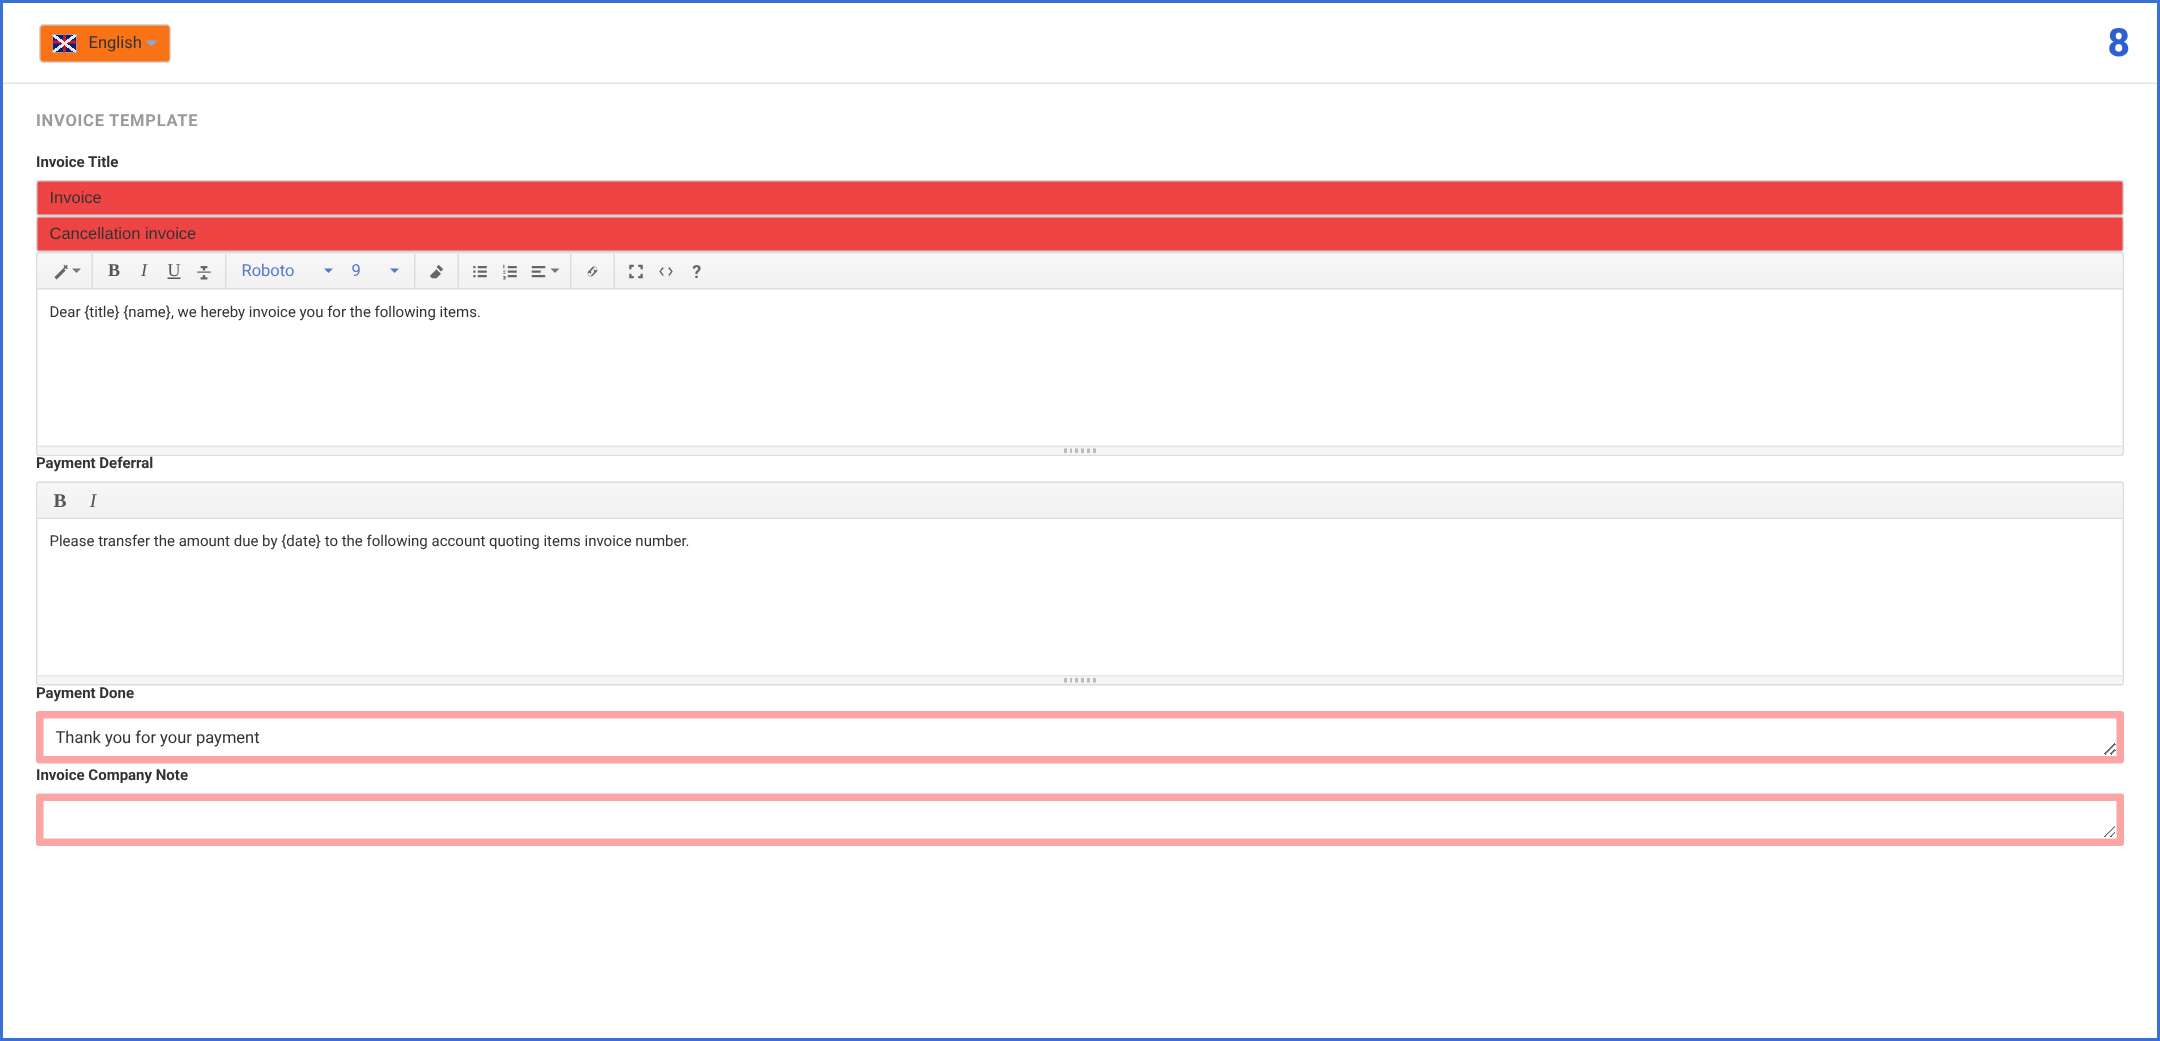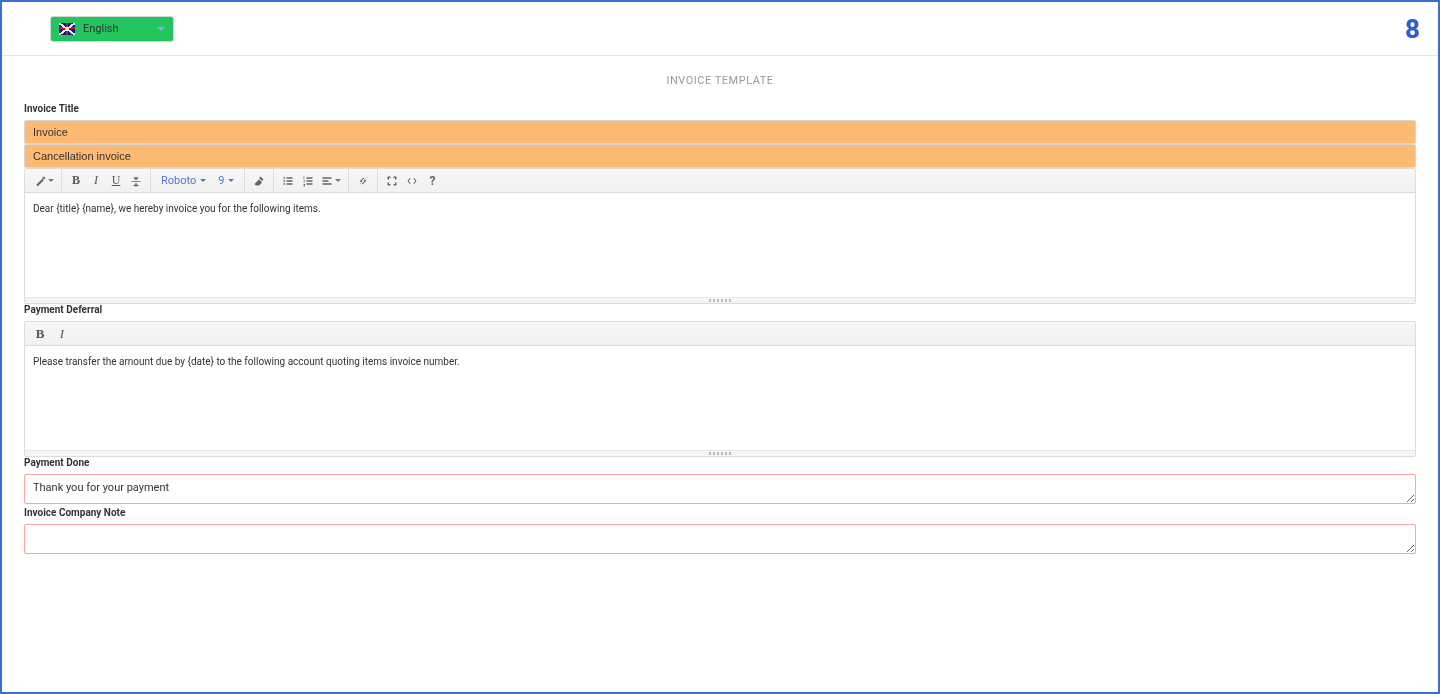--- a/index.html
+++ b/index.html
@@ -24,24 +24,23 @@
     justify-content: space-between;
     padding: 0 18px 0 24px;
   }
   .lang-select {
     display: flex;
     align-items: center;
     border: 1px solid #d6d6d6;
     border-radius: 3px;
     height: 26px;
     padding: 0 8px;
-    width: 124px;
+    width: 88px;
     cursor: pointer;
-    background: #22c55e;
-    margin-left: 24px;
+    background: #f97316;
   }
   .flag {
     width: 16px; height: 12px;
     position: relative;
     margin-right: 8px;
     background: #fff;
     overflow: hidden;
   }
   .flag::before {
     content:"";
@@ -74,44 +73,43 @@
   }
   .content {
     padding: 18px 22px 22px 22px;
   }
   .section-title {
     font-size: 11px;
     letter-spacing: .5px;
     color: #9a9a9a;
     text-transform: uppercase;
     margin-bottom: 16px;
-    font-weight: 400;
-    text-align: center;
+    font-weight: 700;
   }
   .field { margin-bottom: 0; }
   .field-label {
     font-size: 10px;
     font-weight: 700;
     color: #333;
     display: block;
     margin-bottom: 6px;
   }
   .text-input {
     width: 100%;
     height: 24px;
     border: 1px solid #d6d6d6;
     border-radius: 2px;
     padding: 0 8px;
     font-size: 11px;
     color: #333;
-    background: #fdba74;
+    background: #ef4444;
   }
   .textarea {
     width: 100%;
-    border: 1px solid #fca5a5;
+    border: 5px solid #fca5a5;
     border-radius: 2px;
     padding: 6px 8px;
     font-size: 11px;
     color:#333;
     resize: both;
     min-height: 30px;
     font-family: inherit;
   }
 
   
@@ -140,21 +138,21 @@
     display: flex; align-items:center; justify-content:center;
     font-size: 12px;
     color:#555;
     cursor:pointer;
     border-radius:2px;
     padding: 0 3px;
   }
   .tb-drop {
     font-size: 11px;
     color:#5477c9;
-    display:flex; align-items:center; gap:4px;
+    display:flex; align-items:center; gap:20px;
     padding: 0 6px;
     cursor:pointer;
     height:20px;
   }
   .tb-drop .tri {
     width:0;height:0;border-left:3px solid transparent;border-right:3px solid transparent;border-top:3px solid #5477c9;
   }
   .tb-btn .tri {
     margin-left:2px;
     width:0;height:0;border-left:3px solid transparent;border-right:3px solid transparent;border-top:3px solid #777;

